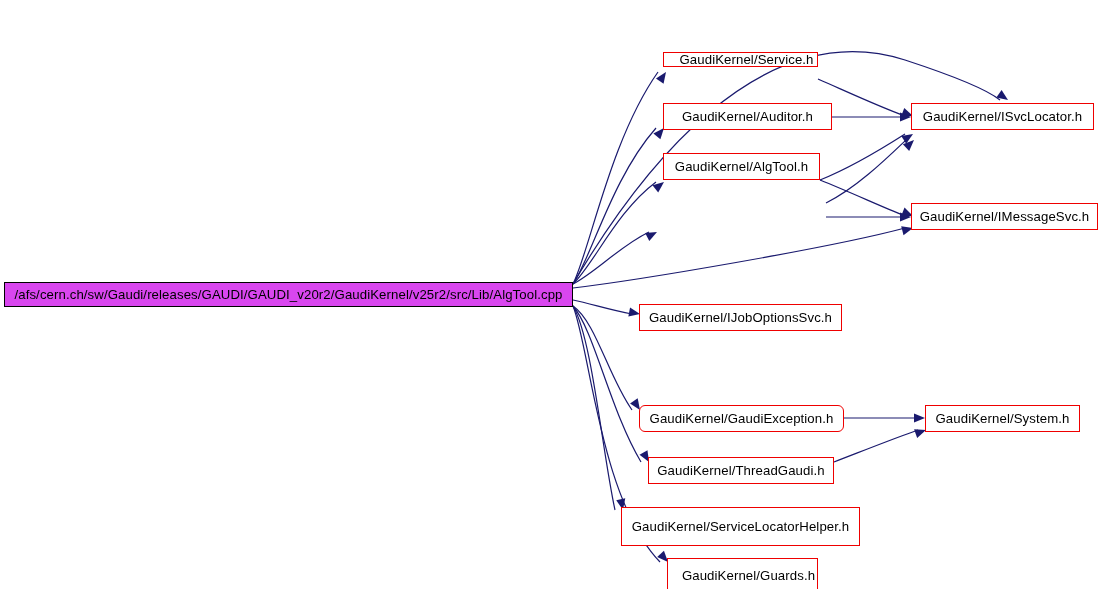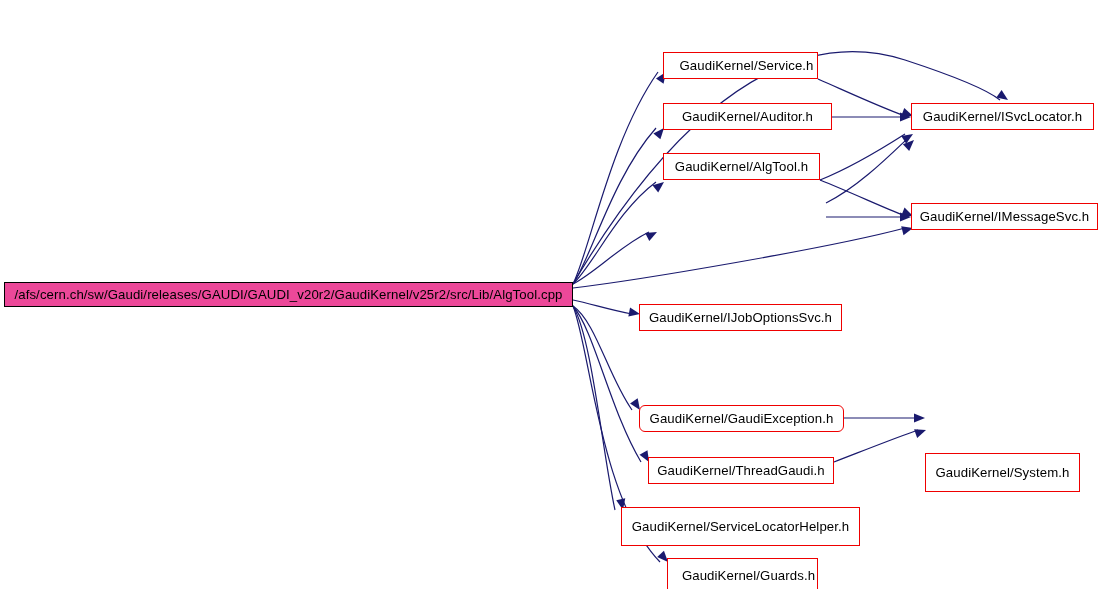--- a/index.html
+++ b/index.html
@@ -43,21 +43,21 @@
     line-height: 1;
     letter-spacing: 0.1px;
     color: #000000;
   }
   .node-dep {
     border: 1.4px solid #ef0000;
     background: #ffffff;
   }
   .node-root {
     border: 1.4px solid #000000;
-    background: #ec4899;
+    background: #d946ef;
     color: #000000;
   }
 </style>
 </head>
 <body>
 
 <div id="graph-root">
 
   <svg id="edge-layer" viewBox="0 0 1104 589">
       <path d="M 573 284 C 640 170 760 14 905 60 C 960 78 990 92 1000 100" class="edge-path"></path>
@@ -94,25 +94,25 @@
       <polygon points="0,0 -11,-4.6 -11,4.6" class="edge-head" transform="translate(914,140) rotate(-43.60356259738837)"></polygon>
       <path d="M 826 217 L 903 217" class="edge-path"></path>
       <polygon points="0,0 -11,-4.6 -11,4.6" class="edge-head" transform="translate(911,217) rotate(0)"></polygon>
       <path d="M 844 418 L 917 418" class="edge-path"></path>
       <polygon points="0,0 -11,-4.6 -11,4.6" class="edge-head" transform="translate(925,418) rotate(0)"></polygon>
       <path d="M 834 462 C 860 452 895 438 918 430" class="edge-path"></path>
       <polygon points="0,0 -11,-4.6 -11,4.6" class="edge-head" transform="translate(926,430) rotate(-19.48429521675207)"></polygon>
     </svg>
 
   <div class="node node-root" style="left: 4px; top: 282px; width: 569px; height: 25px;">/afs/cern.ch/sw/Gaudi/releases/GAUDI/GAUDI_v20r2/GaudiKernel/v25r2/src/Lib/AlgTool.cpp</div>
-  <div class="node node-dep" style="left: 663px; top: 52px; width: 155px; height: 27px; padding-left: 12px;">GaudiKernel/Service.h</div>
+  <div class="node node-dep" style="left: 663px; top: 52px; width: 155px; height: 15px; padding-left: 12px;">GaudiKernel/Service.h</div>
   <div class="node node-dep" style="left: 663px; top: 103px; width: 169px; height: 27px;">GaudiKernel/Auditor.h</div>
   <div class="node node-dep" style="left: 663px; top: 153px; width: 157px; height: 27px; text-align: center;">GaudiKernel/AlgTool.h</div>
   <div class="node node-dep" style="left: 911px; top: 103px; width: 183px; height: 27px;">GaudiKernel/ISvcLocator.h</div>
   <div class="node node-dep" style="left: 911px; top: 203px; width: 187px; height: 27px;">GaudiKernel/IMessageSvc.h</div>
   <div class="node node-dep" style="left: 639px; top: 304px; width: 203px; height: 27px;">GaudiKernel/IJobOptionsSvc.h</div>
   <div class="node node-dep" style="left: 639px; top: 405px; width: 205px; height: 27px; border-radius: 6px;">GaudiKernel/GaudiException.h</div>
-  <div class="node node-dep" style="left: 925px; top: 405px; width: 155px; height: 39px; margin-top: 48px;">GaudiKernel/System.h</div>
+  <div class="node node-dep" style="left: 925px; top: 405px; width: 155px; height: 27px;">GaudiKernel/System.h</div>
   <div class="node node-dep" style="left: 648px; top: 457px; width: 186px; height: 27px;">GaudiKernel/ThreadGaudi.h</div>
   <div class="node node-dep" style="left: 621px; top: 507px; width: 239px; height: 39px;">GaudiKernel/ServiceLocatorHelper.h</div>
   <div class="node node-dep" style="left: 667px; top: 558px; width: 151px; height: 36px; padding-left: 12px;">GaudiKernel/Guards.h</div>
 
 </div>
 
 </body></html>

